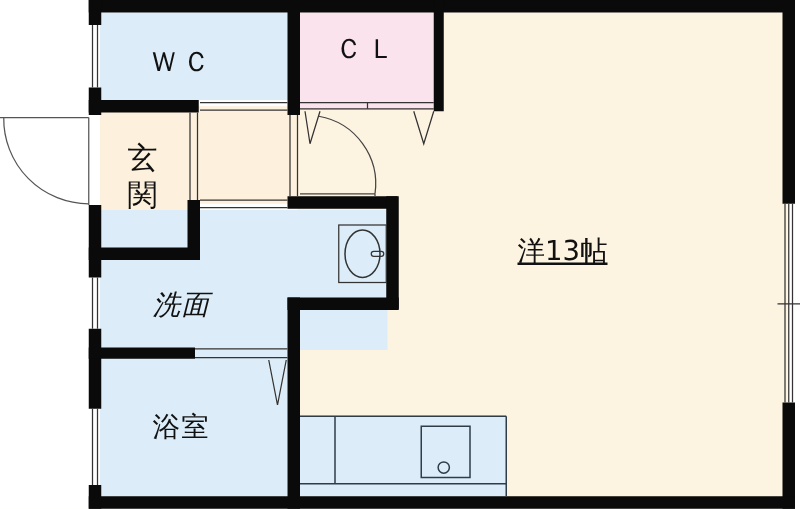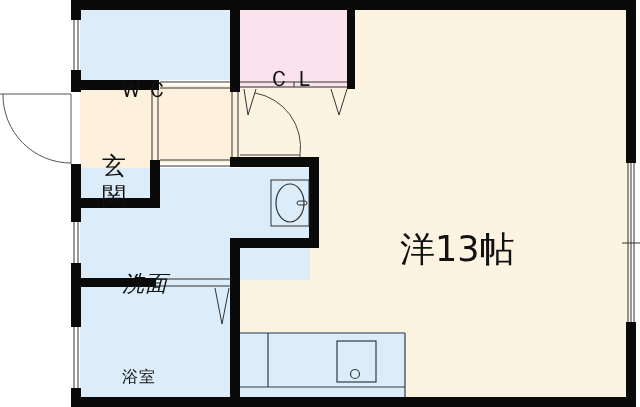--- a/index.html
+++ b/index.html
@@ -1,19 +1,19 @@
 <!DOCTYPE html>
 <html><head>
 <meta charset="utf-8">
 <style>
   html,body{margin:0;padding:0;background:#ffffff;}
   body{width:640px;height:407px;position:relative;overflow:hidden;font-family:"DejaVu Sans","Liberation Sans",sans-serif;}
   .room{position:absolute;}
   .wall{position:absolute;background:#0a0a0a;}
-  .label{position:absolute;color:#111;font-size:22px;letter-spacing:1px;white-space:nowrap;margin-top:40px;}
+  .label{position:absolute;color:#111;font-size:22px;letter-spacing:1px;white-space:nowrap;}
   svg{position:absolute;left:0;top:0;}
 </style>
 </head>
 <body>
 
 <div class="room" style="left:238px;top:10px;width:392px;height:388px;background:#fdf3e1;"></div>
 <div class="room" style="left:158px;top:85px;width:80px;height:78px;background:#fdf0dc;"></div>
 <div class="room" style="left:80px;top:85px;width:78px;height:115px;background:#fdf0dc;"></div>
 <div class="room" style="left:80px;top:10px;width:152px;height:70px;background:#dcecf8;"></div>
 <div class="room" style="left:240px;top:10px;width:108px;height:78px;background:#fbe3ee;"></div>
@@ -123,14 +123,14 @@
     <rect x="337" y="341" width="39" height="41"></rect>
     <circle cx="355" cy="374" r="4.5"></circle>
   </g>
 </svg>
 
 <div class="label" style="left:120px;top:35px;font-size:22px;letter-spacing:4px;">ＷＣ</div>
 <div class="label" style="left:268px;top:24px;font-size:22px;letter-spacing:4px;">ＣＬ</div>
 <div class="label" style="left:102px;top:110px;font-size:24px;">玄</div>
 <div class="label" style="left:102px;top:140px;font-size:24px;">関</div>
 <div class="label" style="left:122px;top:229px;font-size:22px;font-style:italic;">洗面</div>
-<div class="label" style="left:122px;top:327px;font-size:16px;">浴室</div>
-<div class="label" style="left:400px;top:186px;font-size:35px;letter-spacing:0;">洋13帖</div>
+<div class="label" style="left:122px;top:327px;font-size:22px;">浴室</div>
+<div class="label" style="left:414px;top:186px;font-size:22px;letter-spacing:0;text-decoration:underline;">洋13帖</div>
 
 </body></html>

